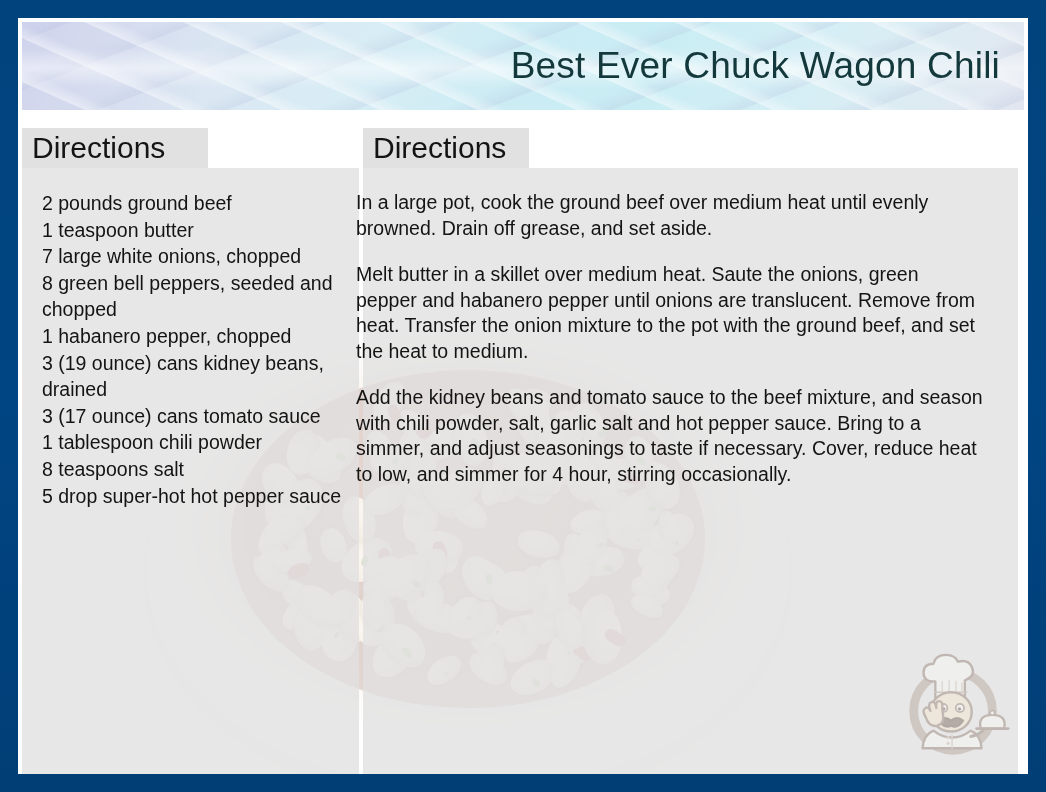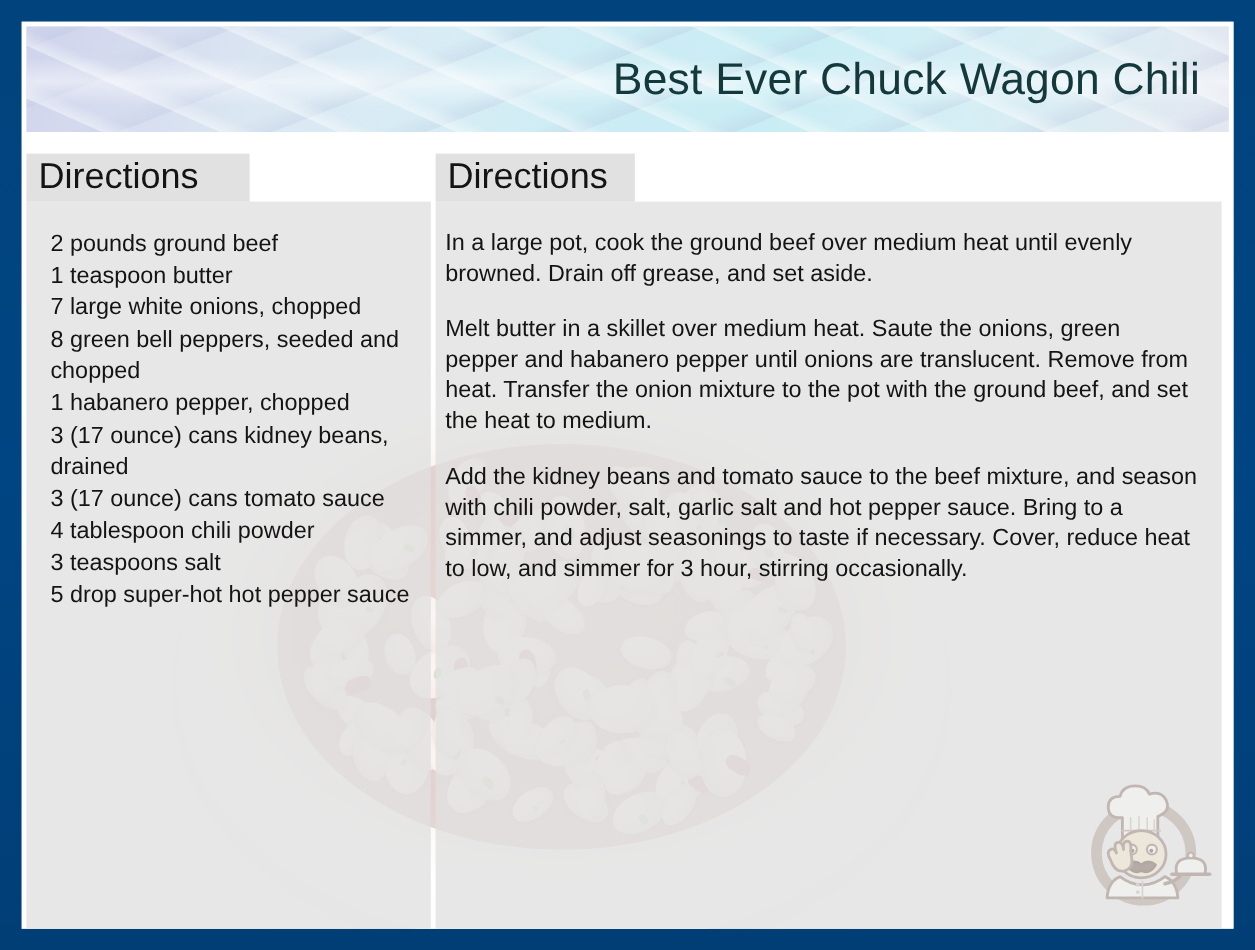--- a/index.html
+++ b/index.html
@@ -168,21 +168,21 @@
     padding: 0 8px 0 20px;
     font-size: 19.5px;
     line-height: 26.6px;
   }
   #ing-list div { white-space: normal; }
 
   
   #dir-tab   { left: 345px; top: 110px; width: 166px; height: 40px; }
   #dir-panel { left: 345px; top: 150px; width: 655px; height: 610px; }
   #dir-body {
-    left: 345px; top: 172px; width: 650px;
+    left: 330px; top: 172px; width: 650px;
     padding: 0 14px 0 8px;
     font-size: 19.5px;
     line-height: 25.5px;
   }
   #dir-body p { margin-bottom: 21px; }
   #dir-body p:last-child { margin-bottom: 0; }
 
   
   #logo {
     position: absolute;
@@ -401,35 +401,35 @@
     <div class="tab" id="ing-tab">
       <span class="tab-label">Directions</span>
     </div>
     <div class="panel" id="ing-panel"></div>
     <div class="panel-body" id="ing-list">
         <div>2 pounds ground beef</div>
         <div>1 teaspoon butter</div>
         <div>7 large white onions, chopped</div>
         <div>8 green bell peppers, seeded and chopped</div>
         <div>1 habanero pepper, chopped</div>
-        <div>3 (17 ounce) cans kidney beans, drained</div>
+        <div>3 (19 ounce) cans kidney beans, drained</div>
         <div>3 (17 ounce) cans tomato sauce</div>
-        <div>4 tablespoon chili powder</div>
-        <div>3 teaspoons salt</div>
+        <div>1 tablespoon chili powder</div>
+        <div>8 teaspoons salt</div>
         <div>5 drop super-hot hot pepper sauce</div>
       </div>
 
     <div class="tab" id="dir-tab">
       <span class="tab-label">Directions</span>
     </div>
     <div class="panel" id="dir-panel"></div>
     <div class="panel-body" id="dir-body">
         <p>In a large pot, cook the ground beef over medium heat until evenly browned. Drain off grease, and set aside.</p>
         <p>Melt butter in a skillet over medium heat. Saute the onions, green pepper and habanero pepper until onions are translucent. Remove from heat. Transfer the onion mixture to the pot with the ground beef, and set the heat to medium.</p>
-        <p>Add the kidney beans and tomato sauce to the beef mixture, and season with chili powder, salt, garlic salt and hot pepper sauce. Bring to a simmer, and adjust seasonings to taste if necessary. Cover, reduce heat to low, and simmer for 3 hour, stirring occasionally.</p>
+        <p>Add the kidney beans and tomato sauce to the beef mixture, and season with chili powder, salt, garlic salt and hot pepper sauce. Bring to a simmer, and adjust seasonings to taste if necessary. Cover, reduce heat to low, and simmer for 4 hour, stirring occasionally.</p>
       </div>
 
     <svg id="logo" viewBox="0 0 120 120">
       <g fill="none" stroke="#8a7264" stroke-width="2.4" stroke-linecap="round" stroke-linejoin="round">
 
         <circle cx="58" cy="66" r="40" stroke="#9a7f6e" stroke-width="9" opacity=".75"></circle>
 
         <path d="M40 54 V36 q-12 1 -12 -9 q0 -9 10 -9 q2 -9 13 -9 q9 0 12 7 q10 -3 14 5 q4 9 -5 13 q-1 1 -2 1 V54 Z" fill="#fdfbf6" stroke="#8a7264"></path>
         <path d="M40 47 H72" stroke="#b09c8c" stroke-width="1.6"></path>
         <path d="M47 36 V48 M54 35 V48 M61 36 V48 M67 38 V48" stroke="#cbbaa9" stroke-width="1.3"></path>

